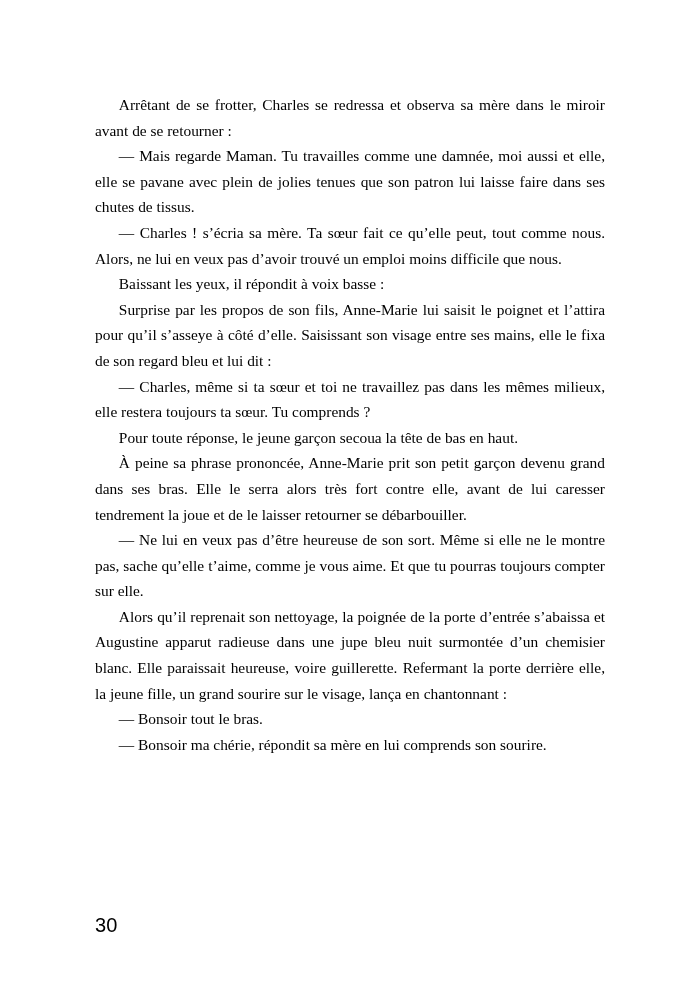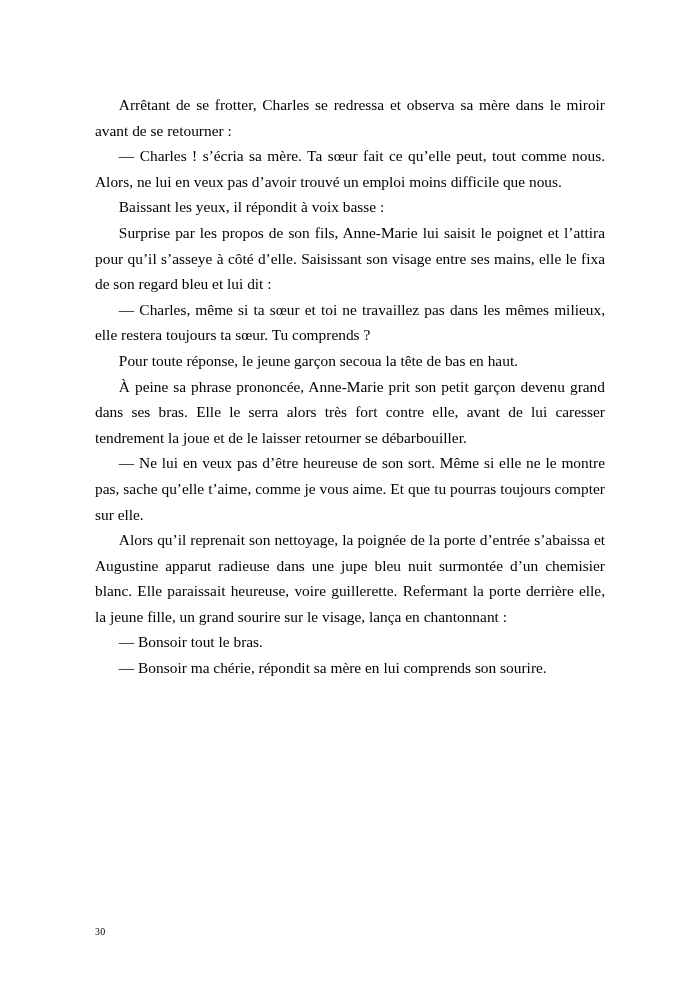--- a/index.html
+++ b/index.html
@@ -32,32 +32,33 @@
   }
   .body-text p {
     margin: 0;
     text-indent: 1.55em;
     hyphens: none;
   }
   .folio {
     position: absolute;
     left: 95px;
     bottom: 55px;
-    font-size: 10px;
-    font-family: Liberation Serif, serif;
+    font-size: 20px;
+    font-family: Liberation Sans, sans-serif;
     letter-spacing: 0.2px;
     text-align: center;
   }
 </style>
 </head>
 <body>
 
 <div class="page">
   <div class="body-text">
     <p>Arrêtant de se frotter, Charles se redressa et observa sa mère dans le miroir avant de se retourner :</p>
+    <p>— Mais regarde Maman. Tu travailles comme une damnée, moi aussi et elle, elle se pavane avec plein de jolies tenues que son patron lui laisse faire dans ses chutes de tissus.</p>
     <p>— Charles ! s’écria sa mère. Ta sœur fait ce qu’elle peut, tout comme nous. Alors, ne lui en veux pas d’avoir trouvé un emploi moins difficile que nous.</p>
     <p>Baissant les yeux, il répondit à voix basse :</p>
     <p>Surprise par les propos de son fils, Anne-Marie lui saisit le poignet et l’attira pour qu’il s’asseye à côté d’elle. Saisissant son visage entre ses mains, elle le fixa de son regard bleu et lui dit :</p>
     <p>— Charles, même si ta sœur et toi ne travaillez pas dans les mêmes milieux, elle restera toujours ta sœur. Tu comprends ?</p>
     <p>Pour toute réponse, le jeune garçon secoua la tête de bas en haut.</p>
     <p>À peine sa phrase prononcée, Anne-Marie prit son petit garçon devenu grand dans ses bras. Elle le serra alors très fort contre elle, avant de lui caresser tendrement la joue et de le laisser retourner se débarbouiller.</p>
     <p>— Ne lui en veux pas d’être heureuse de son sort. Même si elle ne le montre pas, sache qu’elle t’aime, comme je vous aime. Et que tu pourras toujours compter sur elle.</p>
     <p>Alors qu’il reprenait son nettoyage, la poignée de la porte d’entrée s’abaissa et Augustine apparut radieuse dans une jupe bleu nuit surmontée d’un chemisier blanc. Elle paraissait heureuse, voire guillerette. Refermant la porte derrière elle, la jeune fille, un grand sourire sur le visage, lança en chantonnant :</p>
     <p>— Bonsoir tout le bras.</p>
     <p>— Bonsoir ma chérie, répondit sa mère en lui comprends son sourire.</p>

